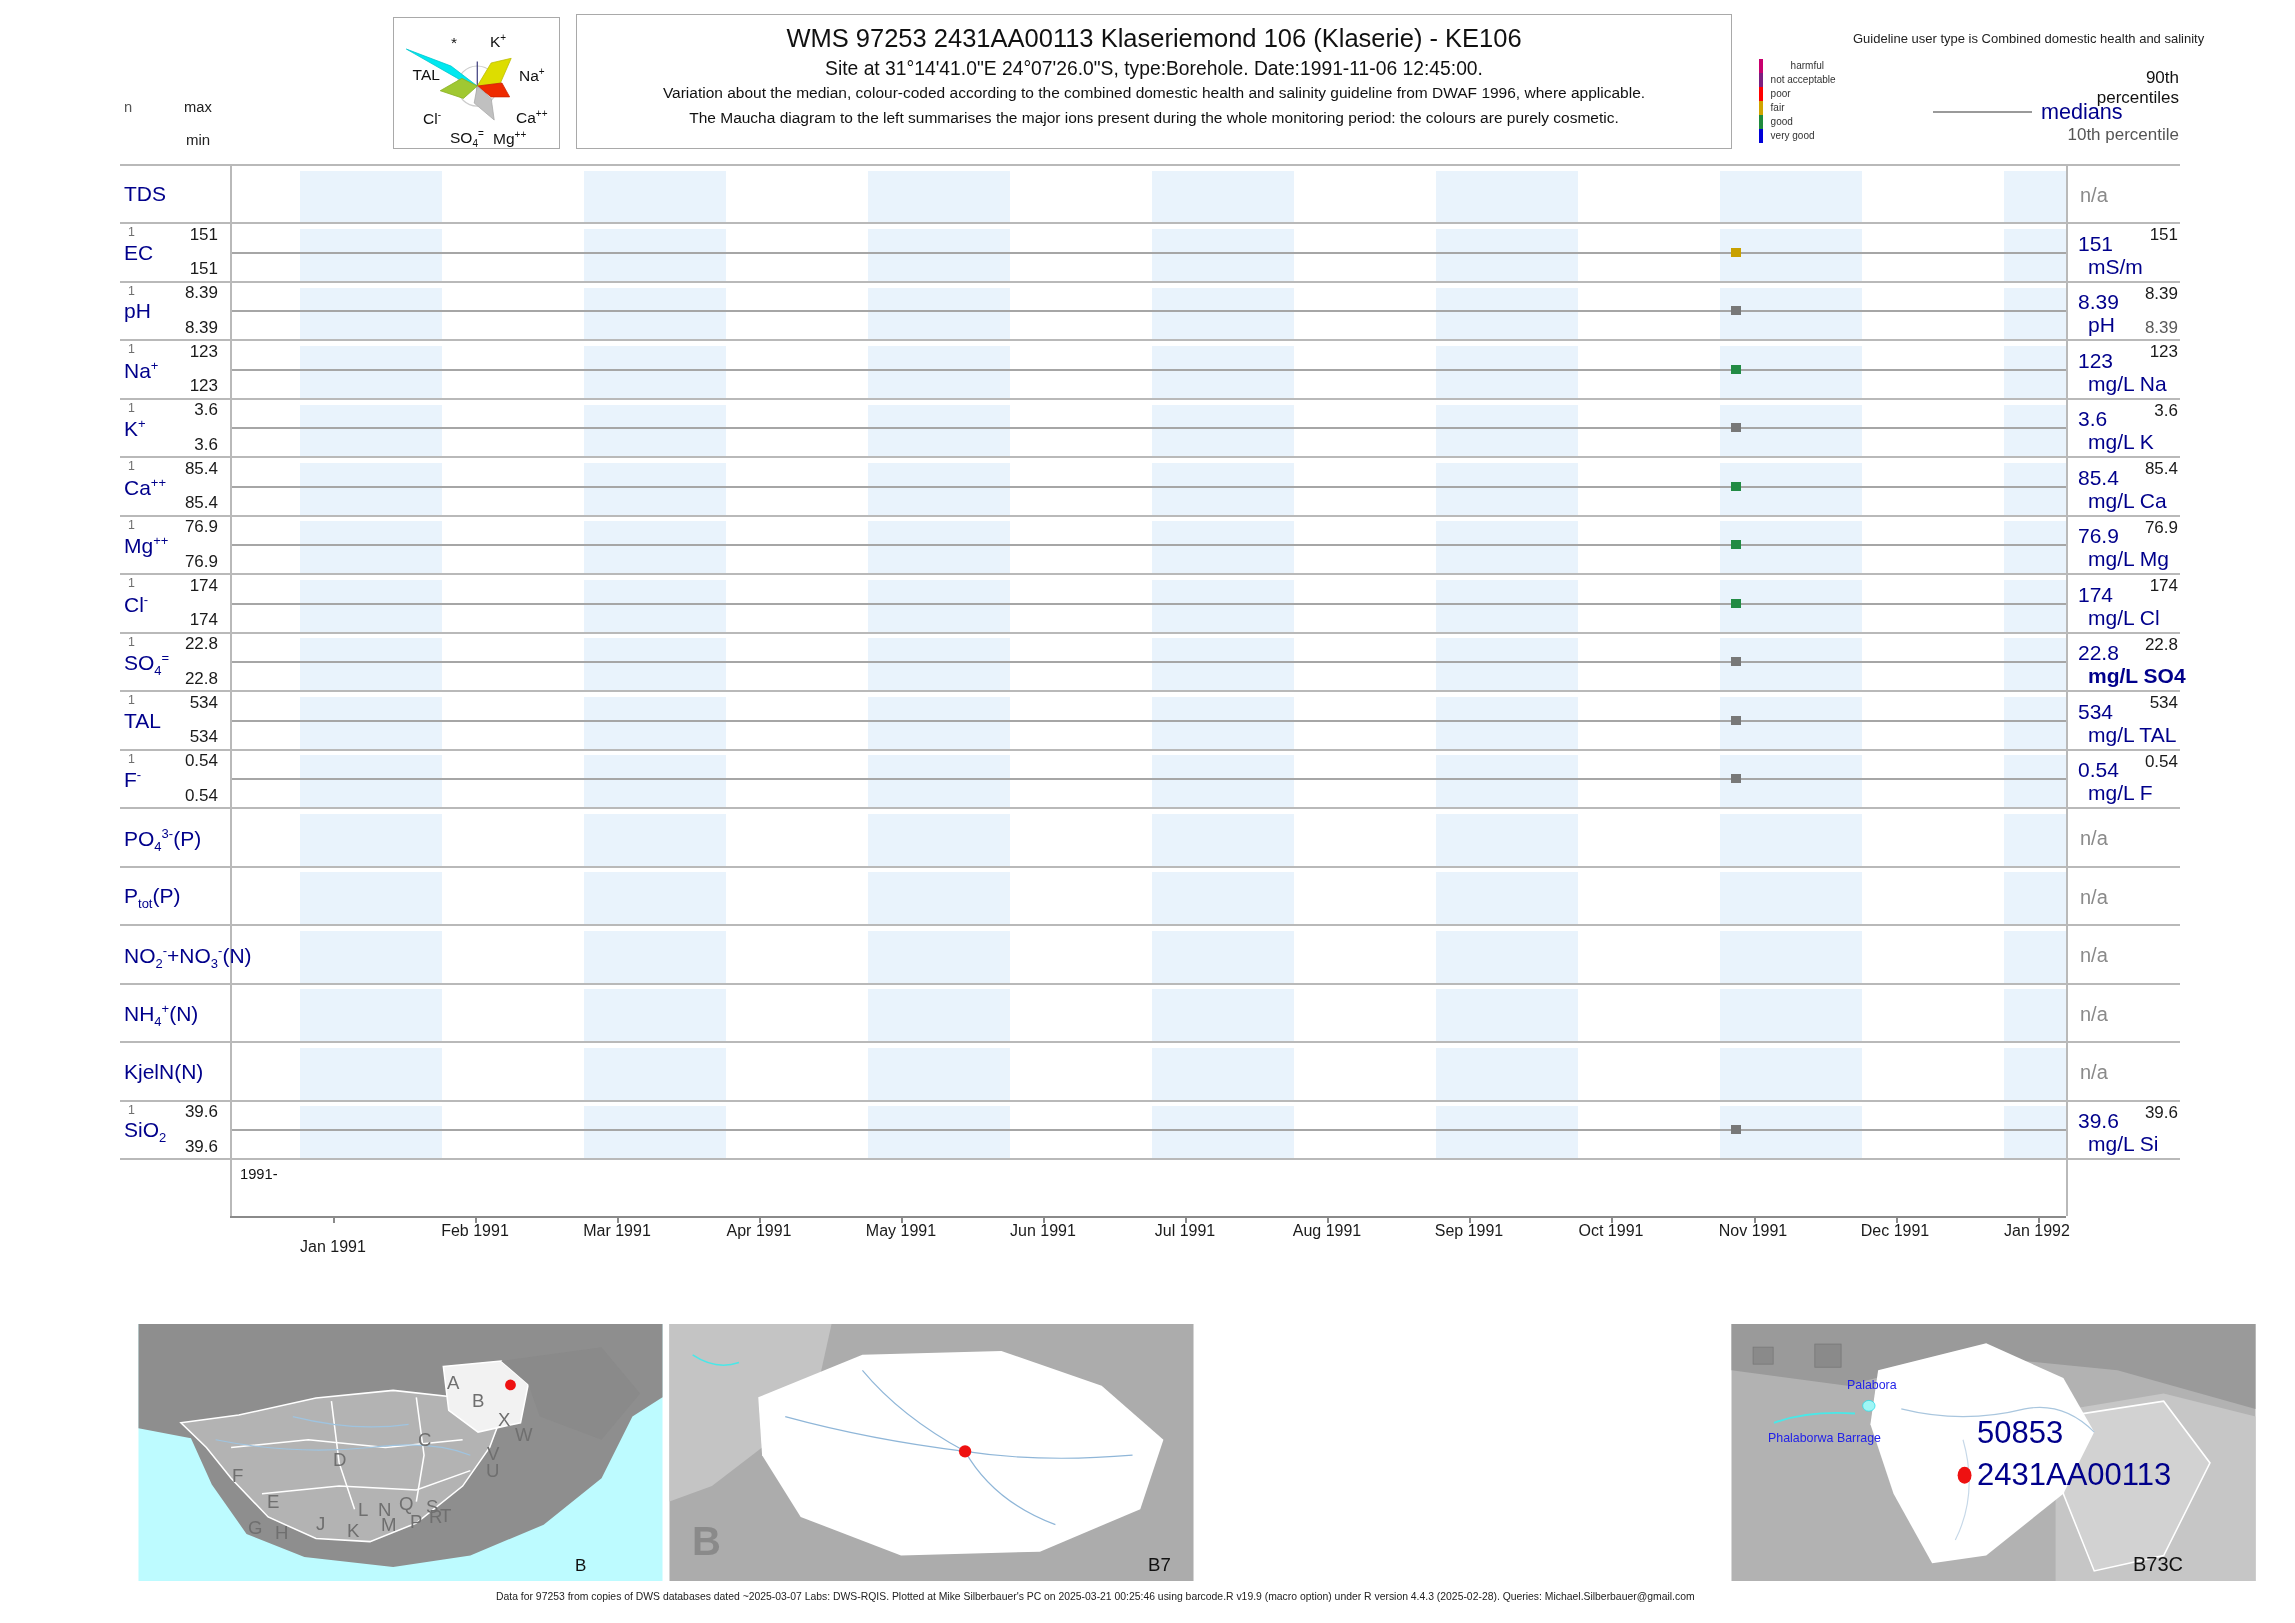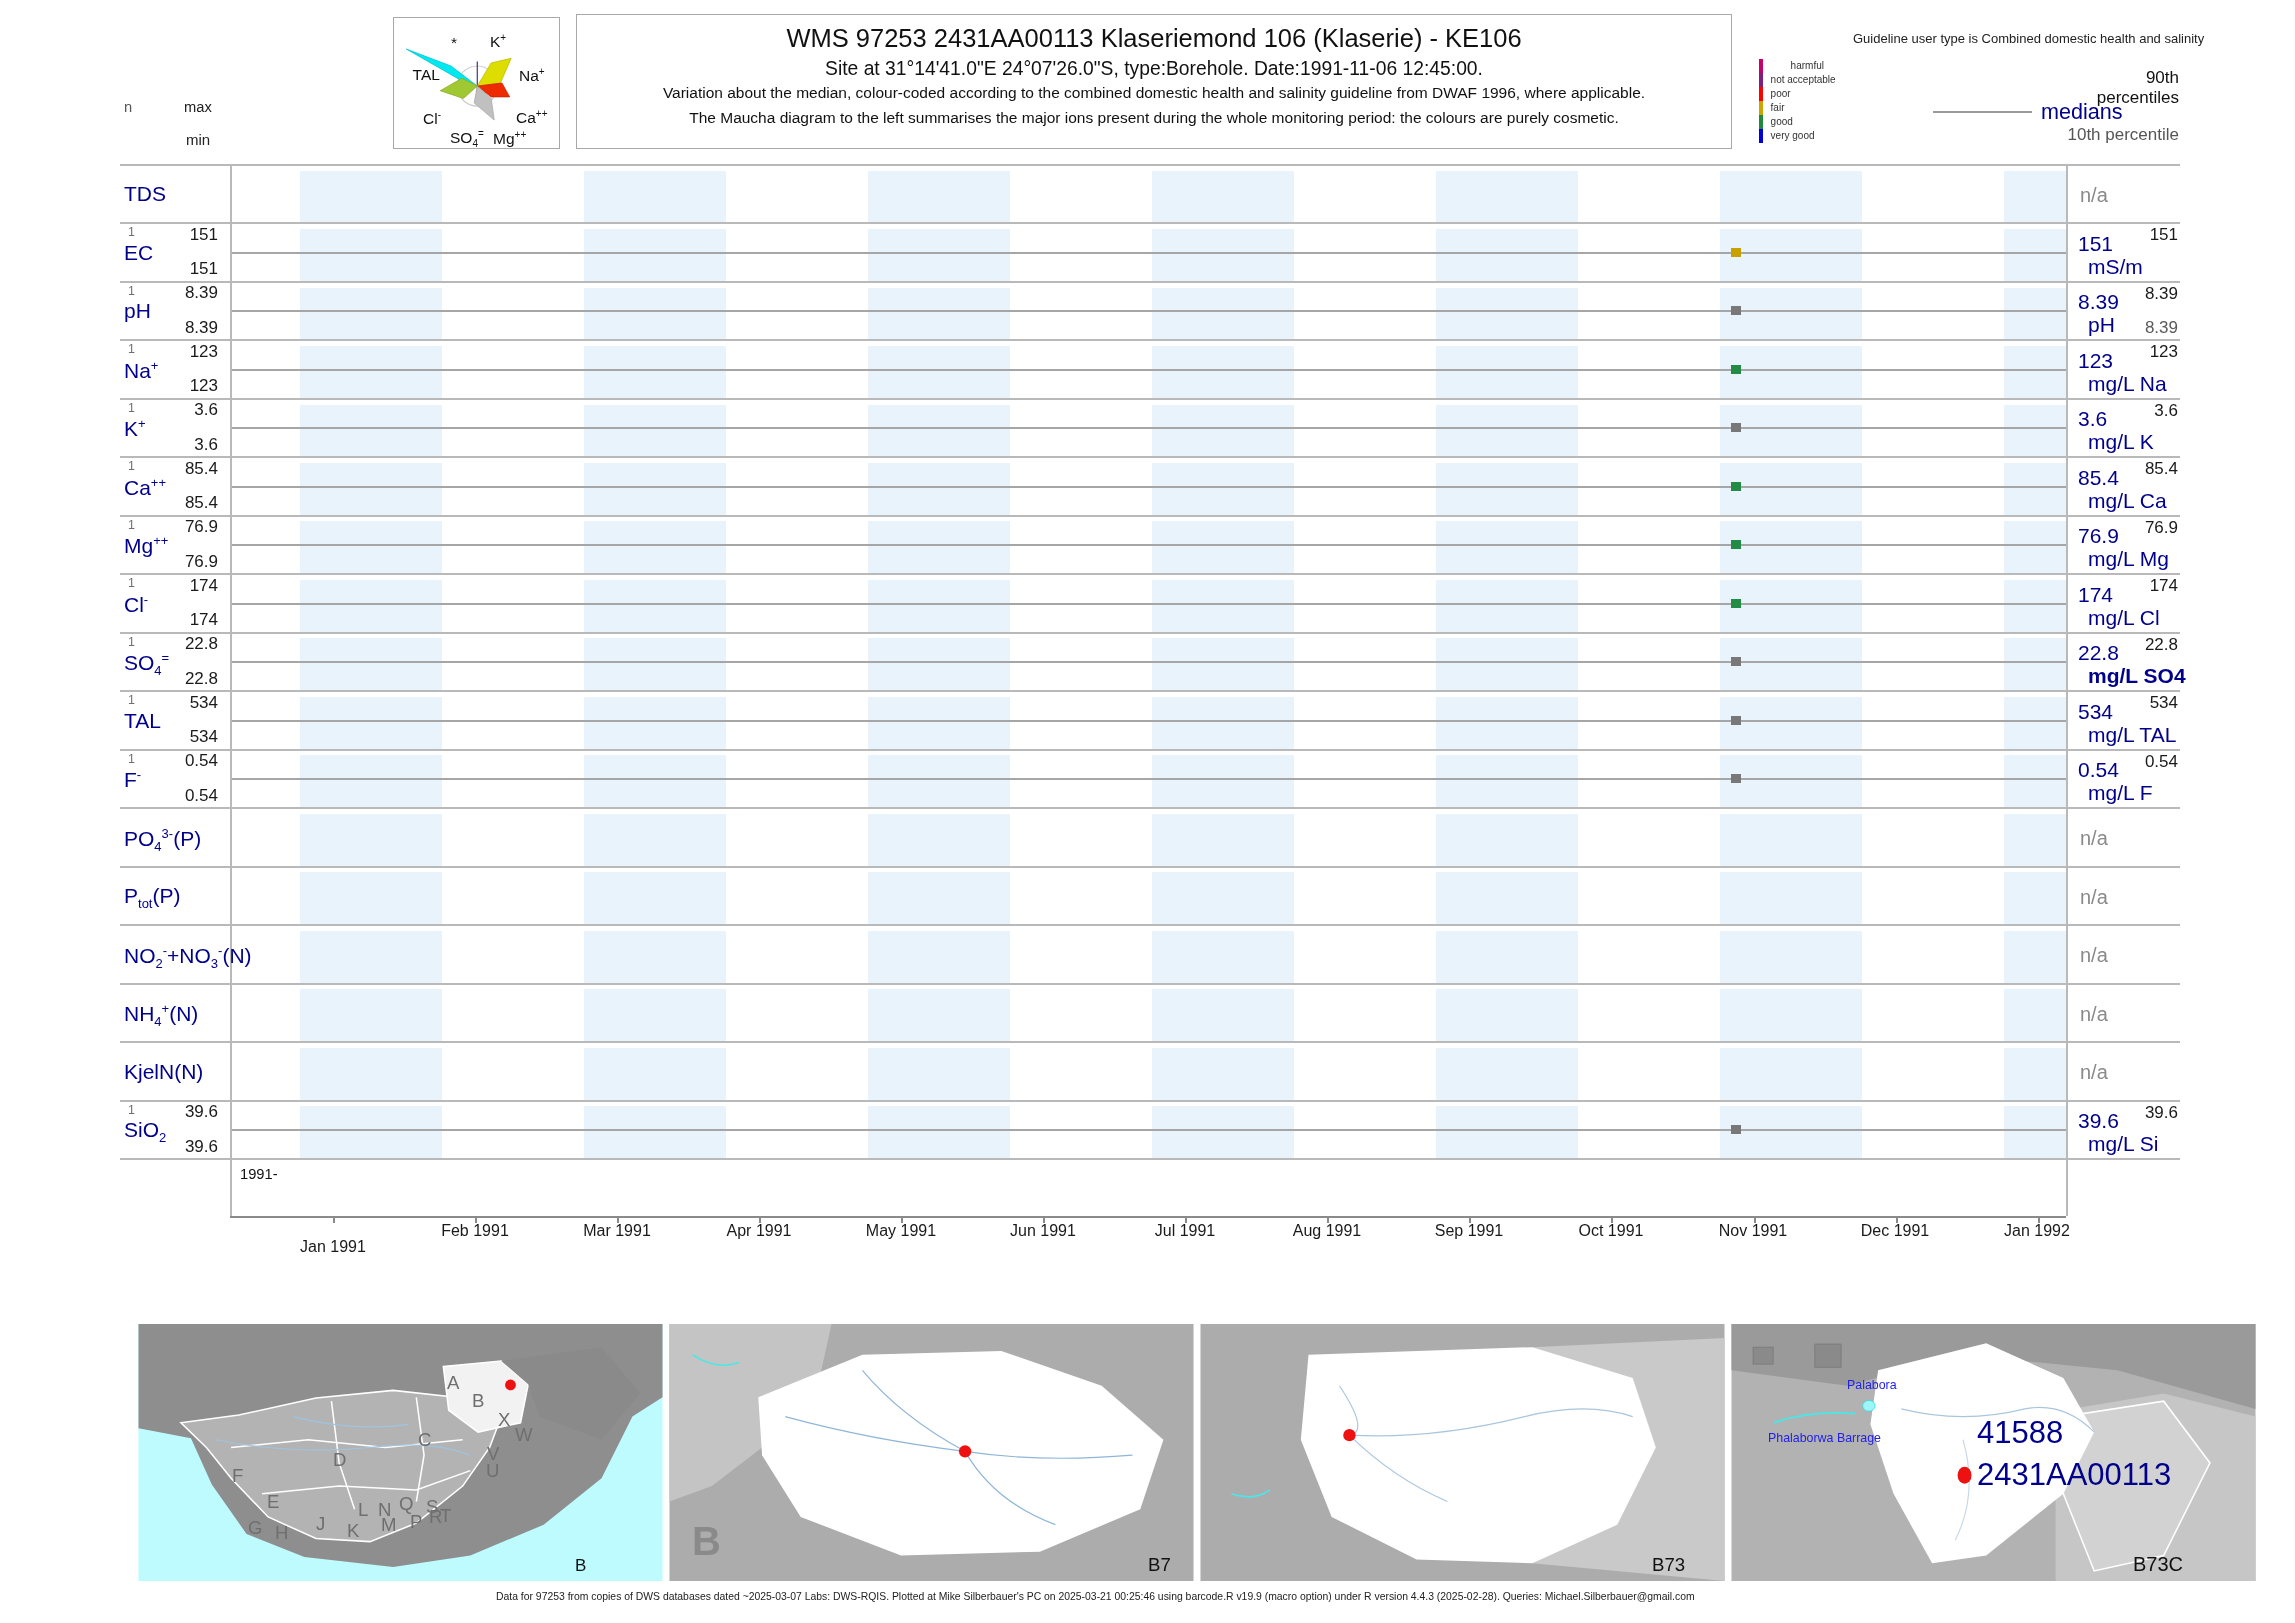--- a/index.html
+++ b/index.html
@@ -338,50 +338,38 @@
       <path d="M150,120 Q260,150 383,165 Q480,180 600,170" stroke="#8FB6D8" stroke-width="1.5" fill="none"></path>
       <path d="M250,60 Q300,120 383,165" stroke="#8FB6D8" stroke-width="1.5" fill="none"></path>
       <path d="M383,165 Q420,230 500,260" stroke="#8FB6D8" stroke-width="1.5" fill="none"></path>
       <path d="M30,40 Q60,60 90,50" stroke="#49E8E8" stroke-width="2" fill="none"></path>
       <circle cx="383" cy="165" r="8" fill="#EE1111"></circle>
     </svg>
     <span class="abs" style="left:23px;top:195px;font-size:40px;font-weight:bold;color:#8A8A8A;">B</span>
     <span class="maplab" style="left:479px;top:230px;">B7</span>
   </div>
 
-  <div class="abs" style="left:1200px;top:1324px;width:525px;height:257px;">
-    <svg width="525" height="257" viewBox="0 0 679 333">
-      <rect x="0" y="0" width="679" height="333" fill="#ACACAC"></rect>
-      <polygon fill="#C9C9C9" points="430,30 679,18 679,333 430,310 560,160"></polygon>
-      <polygon fill="#FFFFFF" points="140,40 430,30 560,70 590,160 540,260 430,310 280,305 170,250 130,150"></polygon>
-      <path d="M180,80 Q220,140 193,144 Q250,200 320,230" stroke="#A9C6DE" stroke-width="1.5" fill="none"></path>
-      <path d="M193,144 Q300,150 420,120 Q500,100 560,120" stroke="#A9C6DE" stroke-width="1.5" fill="none"></path>
-      <path d="M40,220 Q70,230 90,215" stroke="#49E8E8" stroke-width="2" fill="none"></path>
-      <circle cx="193" cy="144" r="8" fill="#EE1111"></circle>
-    </svg>
-    <span class="maplab" style="left:452px;top:230px;">B73</span>
-  </div>
 
   <div class="abs" style="left:1731px;top:1324px;width:525px;height:257px;">
     <svg width="525" height="257" viewBox="0 0 679 333">
       <rect x="0" y="0" width="679" height="333" fill="#B2B2B2"></rect>
       <polygon fill="#9A9A9A" points="0,0 679,0 679,110 500,60 300,40 150,80 0,60"></polygon>
       <polygon fill="#C6C6C6" points="380,120 560,90 679,120 679,333 420,333 420,220"></polygon>
       <polygon fill="#D2D2D2" stroke="#ffffff" stroke-width="2" points="430,120 560,100 620,180 560,300 470,320 430,220"></polygon>
       <polygon fill="#FFFFFF" points="190,60 330,25 430,70 470,140 430,220 330,300 260,310 210,220 180,130"></polygon>
       <path d="M220,110 Q300,130 380,110 Q430,100 470,140" stroke="#A9C6DE" stroke-width="1.5" fill="none"></path>
       <path d="M300,150 Q320,220 290,280" stroke="#C6D8E8" stroke-width="1.5" fill="none"></path>
       <rect x="28" y="30" width="26" height="22" fill="#8A8A8A" stroke="#777"></rect>
       <rect x="108" y="26" width="34" height="30" fill="#8A8A8A" stroke="#777"></rect>
       <ellipse cx="178" cy="106" rx="8" ry="7" fill="#9FF6F6" stroke="#2ADDE8"></ellipse>
       <path d="M55,128 Q100,112 160,116" stroke="#49E8E8" stroke-width="2.5" fill="none"></path>
       <ellipse cx="302" cy="196" rx="9" ry="11" fill="#EE1111"></ellipse>
     </svg>
     <span class="bluename" style="left:116px;top:54px;">Palabora</span>
     <span class="bluename" style="left:37px;top:107px;">Phalaborwa Barrage</span>
-    <span class="sitelab" style="left:246px;top:91px;">41588</span>
+    <span class="sitelab" style="left:246px;top:91px;">50853</span>
     <span class="sitelab" style="left:246px;top:133px;">2431AA00113</span>
     <span class="maplab" style="left:402px;top:229px;font-size:20px;">B73C</span>
   </div>
 
   <span class="footer" style="left:496px;top:1591px;">Data for 97253 from copies of DWS databases dated ~2025-03-07 Labs: DWS-RQIS. Plotted at Mike Silberbauer's PC on 2025-03-21 00:25:46 using barcode.R v19.9 (macro option) under R version 4.4.3 (2025-02-28). Queries: Michael.Silberbauer@gmail.com</span>
 </div>
 
 
 </body></html>

